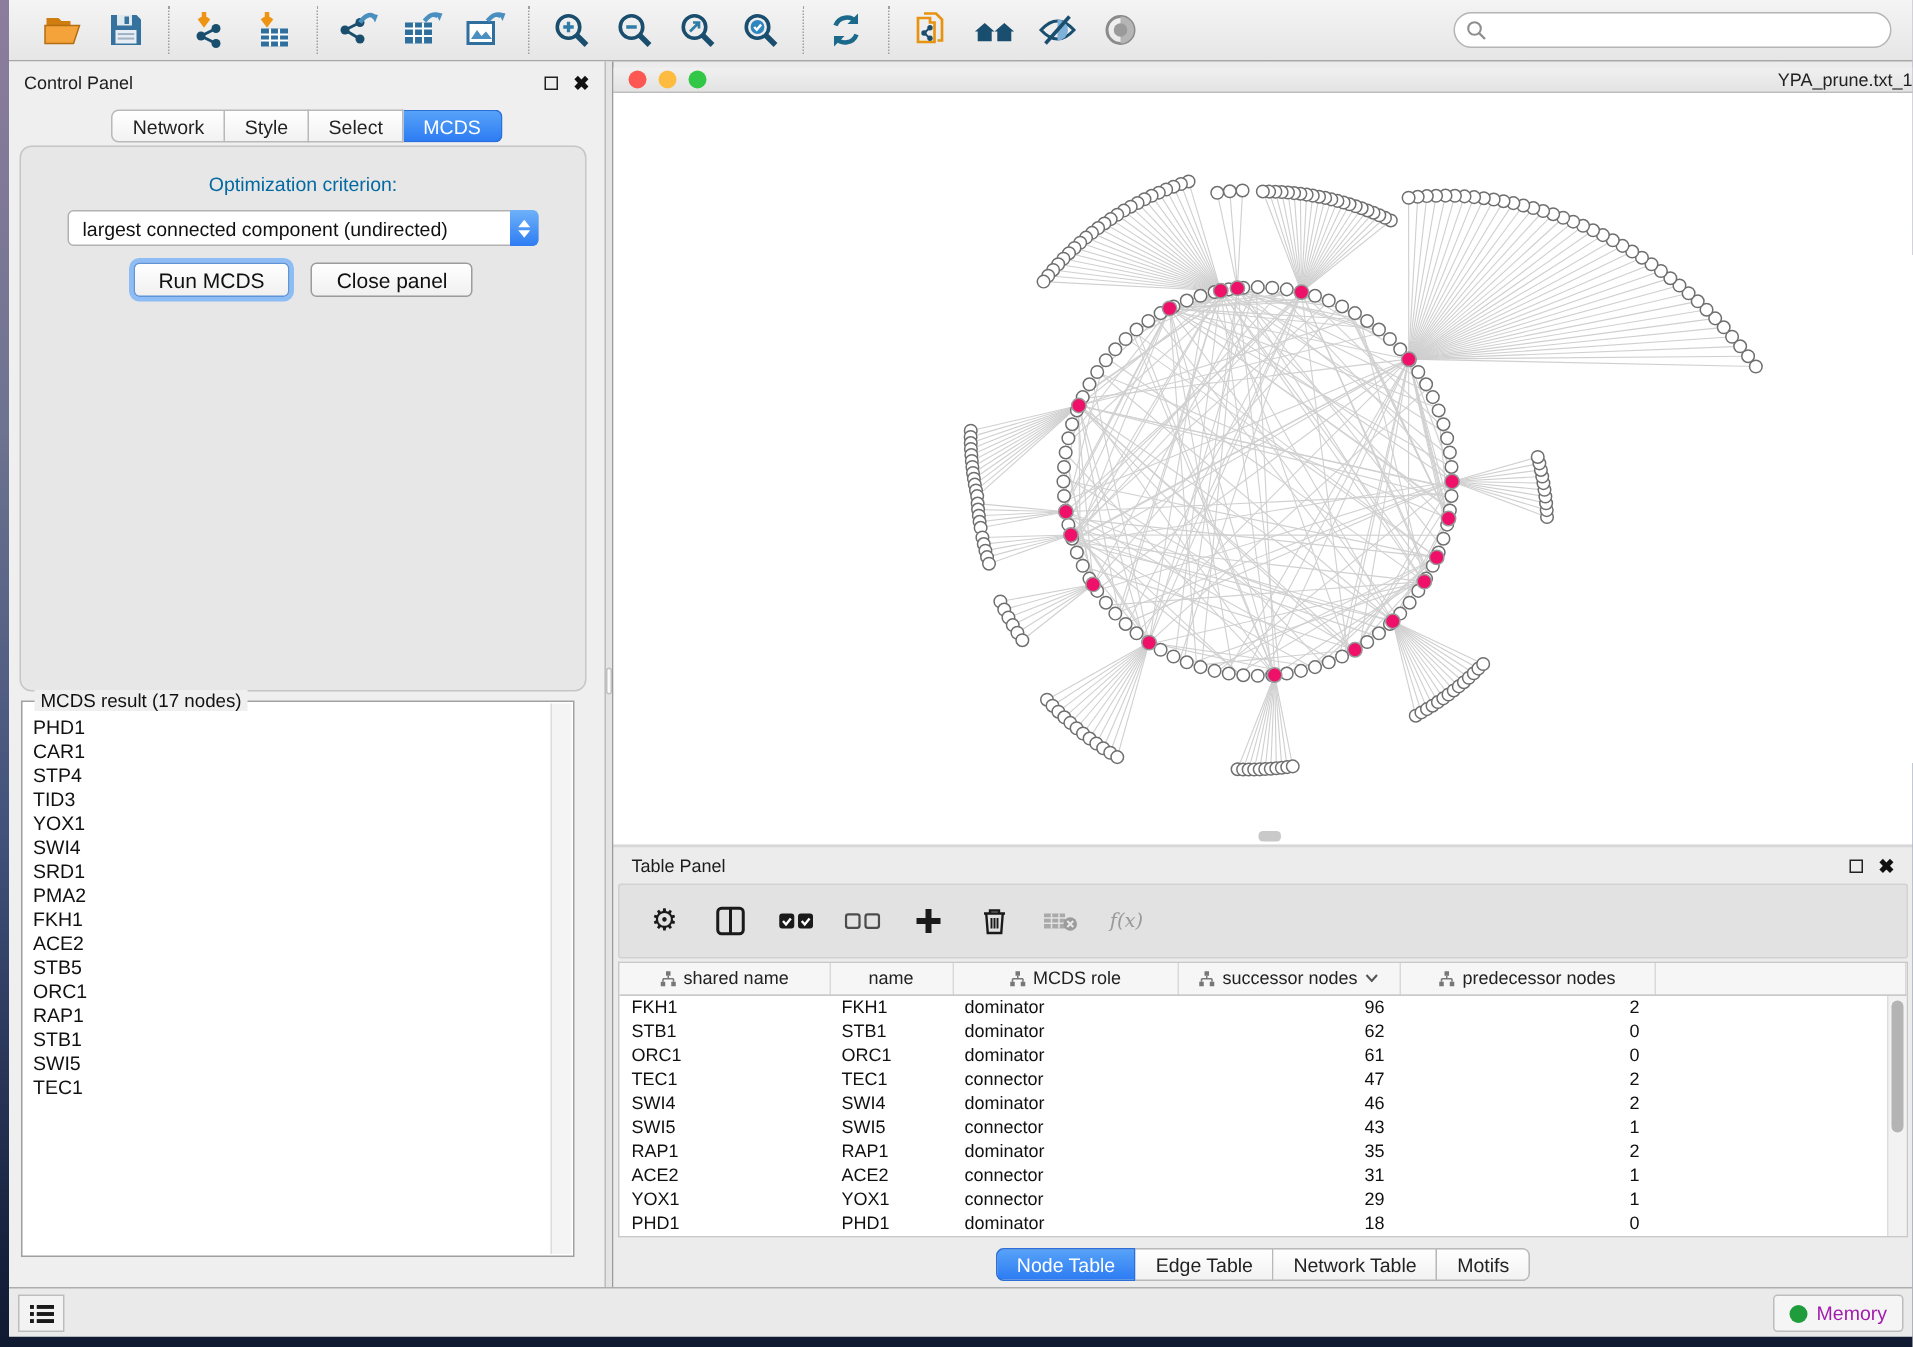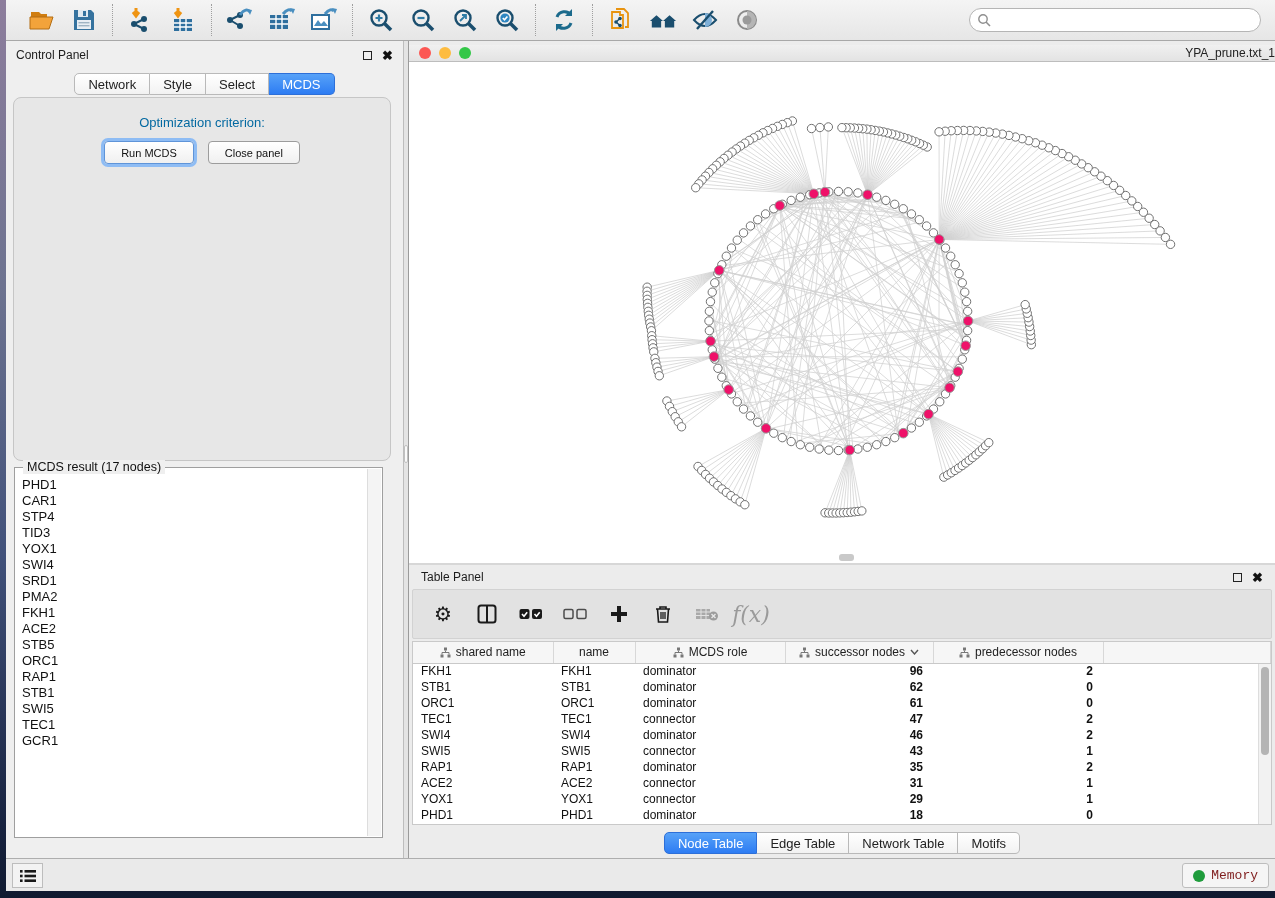--- a/index.html
+++ b/index.html
@@ -44,21 +44,21 @@
     background:#e7e7e7; border:1px solid #c6c6c6; border-radius:8px; }
   .opt-label { text-align:center; margin-top:17px; font-size:13px; color:#0369a1; }
   .dropdown { position:relative; margin:10px auto 0; width:314px; height:24px; background:#fff;
     border:1px solid #b2b2b2; border-radius:4px; display:flex; align-items:center;
     font-size:13px; color:#111; padding-left:9px; cursor:pointer; }
   .dd-stepper { position:absolute; right:-1px; top:-1px; width:19px; height:24px; border-radius:0 4px 4px 0;
     background:linear-gradient(#6eb1f9,#2d7cf3); display:flex; flex-direction:column;
     align-items:center; justify-content:center; gap:1px; }
   .dd-stepper svg { display:block; }
   .btn-row { display:flex; justify-content:center; gap:14px; margin-top:11px; }
-  .push-btn { height:23px; padding:0 16px; font-size:11px; color:#111;
+  .push-btn { height:23px; padding:0 16px; font-size:14px; color:#111;
     background:linear-gradient(#ffffff,#f0f0f0); border:1px solid #9c9c9c; border-radius:4px; cursor:pointer; }
   .push-btn.focused { box-shadow:0 0 0 3px #8ebcf4; border-color:#5f94d8; }
 
   .group-box { position:absolute; left:8px; right:20px; top:426px; bottom:20px;
     border:1px solid #9f9f9f; background:#fff; }
   .group-title { position:absolute; top:-8px; left:8px; background:#efefef; padding:0 4px;
     font-size:12.5px; color:#111; }
   .mcds-list { position:absolute; inset:1px 15px 1px 1px; overflow:hidden; padding:8px 0 0 6px; }
   .mcds-list div { font-size:13px; line-height:16px; color:#111; }
   .list-scroll { position:absolute; top:1px; right:1px; bottom:1px; width:14px;
@@ -85,43 +85,43 @@
   .h-split { position:absolute; left:0; top:522px; right:0; height:2px; background:#d7d7d7; }
 
   
   .table-panel { position:absolute; left:0; top:524px; right:0; bottom:0; background:#ececec; }
   .tp-header { height:24px; display:flex; align-items:center; padding:0 12px; }
   .tp-toolbar { margin:0 3px; height:50px; background:#e2e2e2; border:1px solid #d2d2d2; border-radius:2px;
     display:flex; align-items:center; gap:20px; padding:0 18px; }
   .tp-tool { width:24px; height:24px; display:flex; align-items:center; justify-content:center; cursor:pointer; }
   .tp-tool.disabled { cursor:default; }
   .gear-glyph { font-size:20px; color:#1a1a1a; line-height:1; }
-  .fx-glyph { font-family:"DejaVu Serif", serif; font-style:italic; font-size:22px; color:#9a9a9a; }
+  .fx-glyph { font-family:"DejaVu Serif", serif; font-style:italic; font-size:13px; color:#9a9a9a; }
 
   .node-table-wrap { position:absolute; left:3px; right:3px; top:76px; bottom:33px;
     background:#fff; border:1px solid #c9c9c9; overflow:hidden; }
   table.node-table { border-collapse:collapse; table-layout:fixed; width:100%; }
   .node-table th { height:21px; background:#f6f6f6; border-right:1px solid #d8d8d8; border-bottom:1px solid #c9c9c9;
     font-size:12px; font-weight:normal; color:#222; text-align:center; white-space:nowrap; overflow:hidden; cursor:pointer; }
   .node-table th .th-inner { display:flex; align-items:center; justify-content:center; gap:5px; padding:0 4px; }
   .node-table td { height:16px; font-size:12px; color:#111; padding:0 8px; white-space:nowrap; overflow:hidden; }
-  .node-table td.num { text-align:right; padding-right:10px;font-weight:bold; }
+  .node-table td.num { text-align:right; padding-right:10px; }
   .table-vscroll { position:absolute; top:22px; right:0; bottom:0; width:13px; background:#f2f2f2; border-left:1px solid #ddd; }
   .table-vscroll .thumb { position:absolute; top:3px; left:2px; width:8px; height:88px; background:#b4b4b4; border-radius:4px; }
 
   .tp-tabs { position:absolute; left:0; right:0; bottom:4px; display:flex; justify-content:center; }
 
   
   .status-bar { position:absolute; left:0; right:0; bottom:0; height:33px; background:#eaeaea;
     border-top:1px solid #aeaeae; }
   .list-btn { position:absolute; left:6px; top:4px; width:31px; height:25px; background:#f3f3f3;
     border:1px solid #bdbdbd; display:flex; align-items:center; justify-content:center; cursor:pointer; }
   .memory-btn { position:absolute; right:6px; top:4px; height:25px; background:#f5f5f5;
     border:1px solid #bdbdbd; border-radius:3px; display:flex; align-items:center; gap:6px;
-    padding:0 10px; font-size:13px; color:#7f1d1d; cursor:pointer;font-family:Liberation Mono, monospace; }
+    padding:0 10px; font-size:13px; color:#a21caf; cursor:pointer; }
   .mem-dot { width:12px; height:12px; border-radius:50%; background:#1f9c3c; }
 </style>
 </head>
 <body>
 
 <div class="app-window">
 
   <div class="toolbar">
     <div class="tb-group">
       <div class="tb-btn">
@@ -287,20 +287,31 @@
     </div>
     <div class="cp-tabs segmented" id="cp-tabs">
         <div class="seg-tab">Network</div>
         <div class="seg-tab">Style</div>
         <div class="seg-tab">Select</div>
         <div class="seg-tab active">MCDS</div>
       </div>
 
     <div class="cp-box">
       <div class="opt-label">Optimization criterion:</div>
+      <div class="dropdown">
+        <span>largest connected component (undirected)</span>
+        <span class="dd-stepper">
+          <svg width="9" height="6" viewBox="0 0 9 6">
+              <path d="M0.5 5.5L4.5 0.5L8.5 5.5z" fill="#fff"></path>
+            </svg>
+          <svg width="9" height="6" viewBox="0 0 9 6">
+              <path d="M0.5 0.5L4.5 5.5L8.5 0.5z" fill="#fff"></path>
+            </svg>
+        </span>
+      </div>
       <div class="btn-row">
         <button class="push-btn focused">Run MCDS</button>
         <button class="push-btn">Close panel</button>
       </div>
     </div>
 
     <div class="group-box">
       <span class="group-title">MCDS result (17 nodes)</span>
       <div class="mcds-list" id="mcds-list">
           <div>PHD1</div>
@@ -312,21 +323,20 @@
           <div>SRD1</div>
           <div>PMA2</div>
           <div>FKH1</div>
           <div>ACE2</div>
           <div>STB5</div>
           <div>ORC1</div>
           <div>RAP1</div>
           <div>STB1</div>
           <div>SWI5</div>
           <div>TEC1</div>
-          <div>GCR1</div>
         </div>
       <div class="list-scroll"></div>
     </div>
   </div>
 
   <div class="v-divider">
     <span class="v-handle"></span>
   </div>
 
   <div class="right-col">

